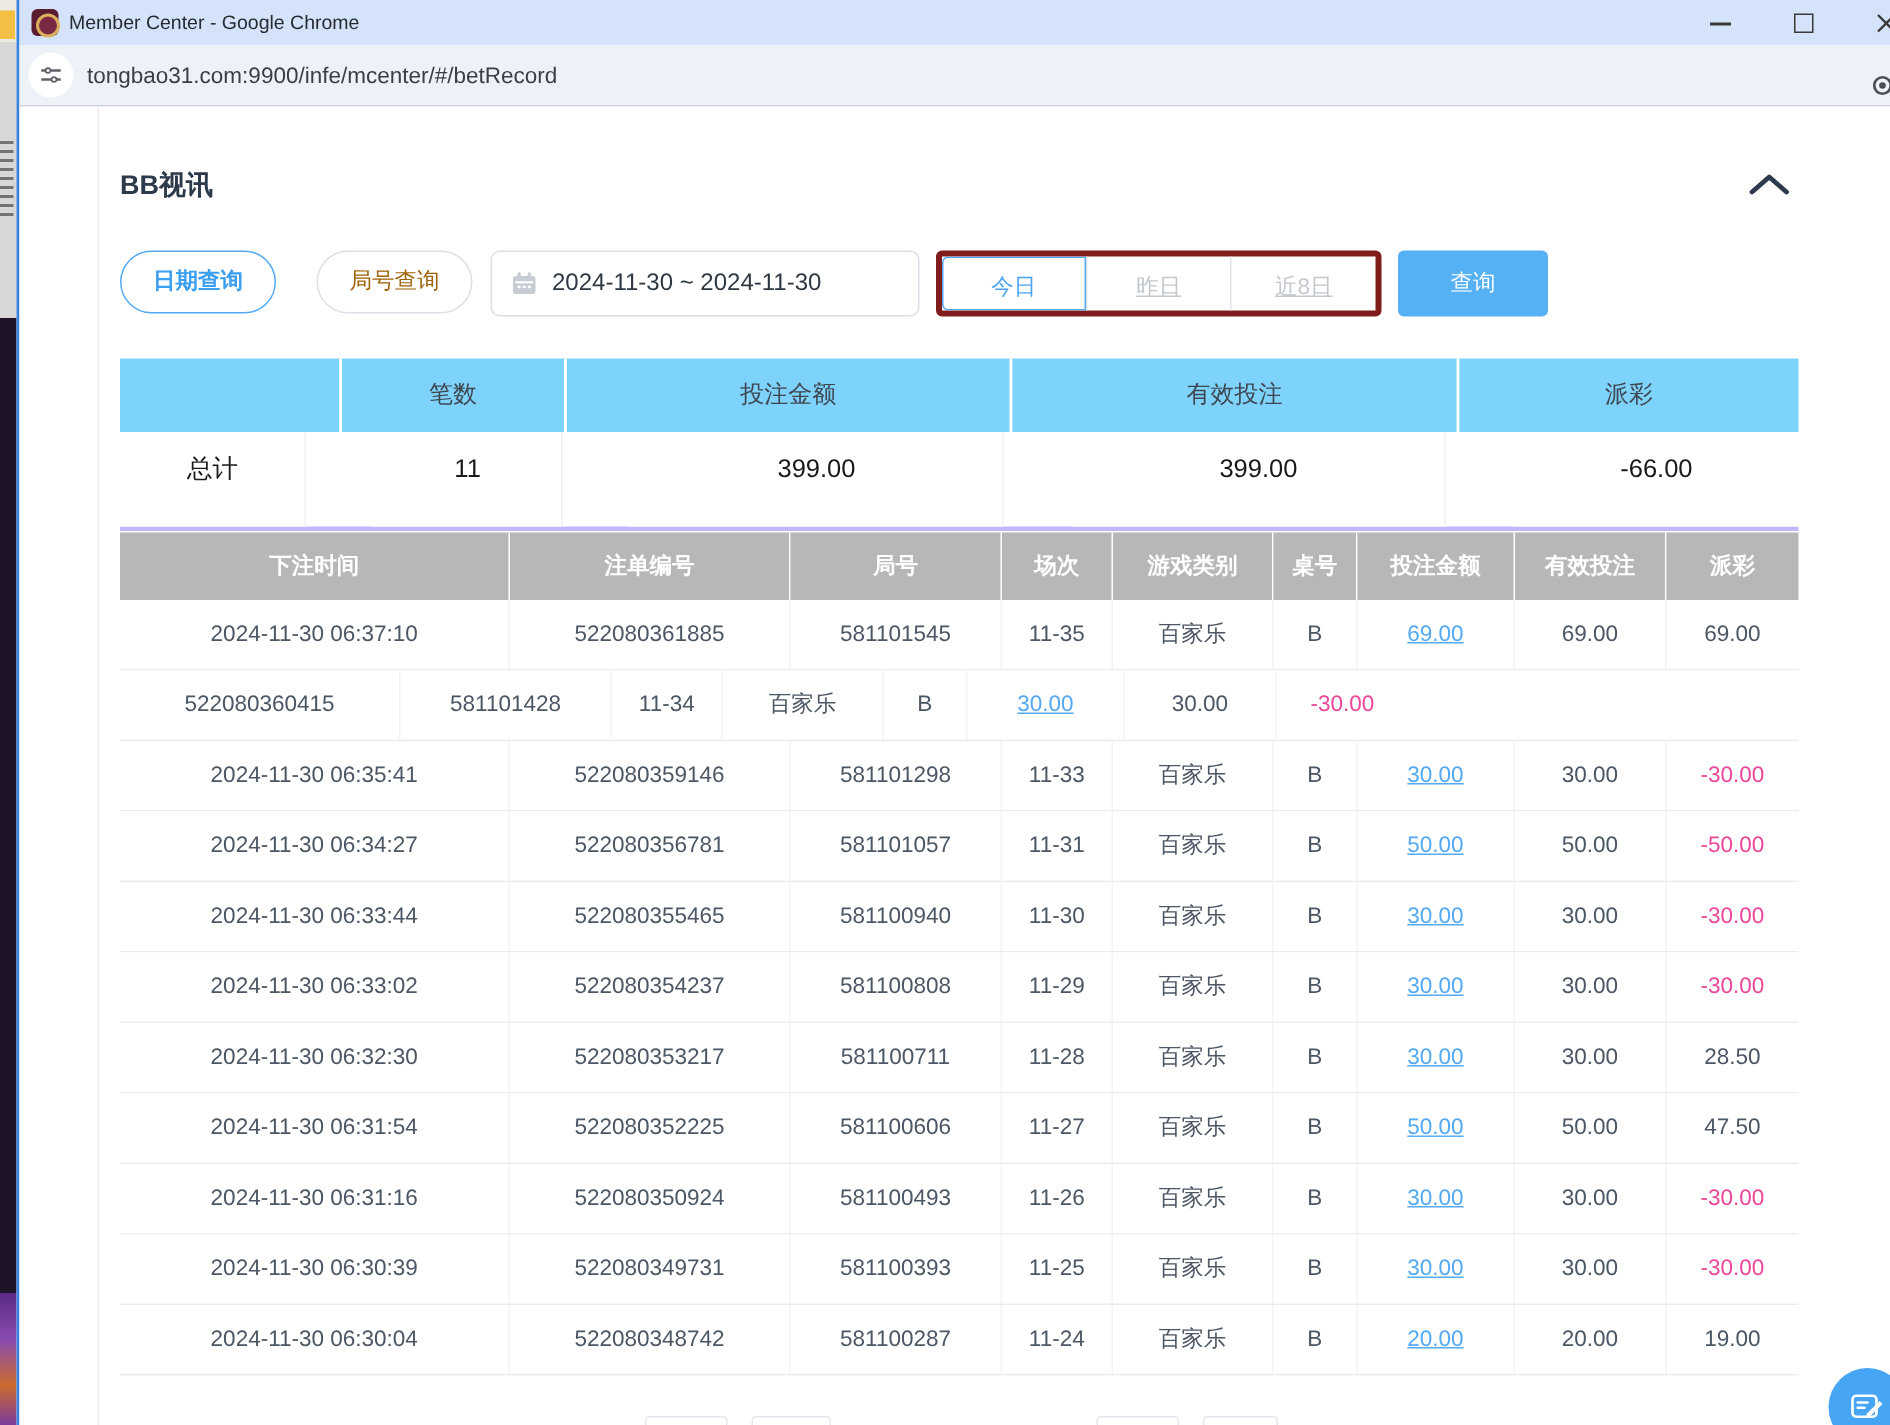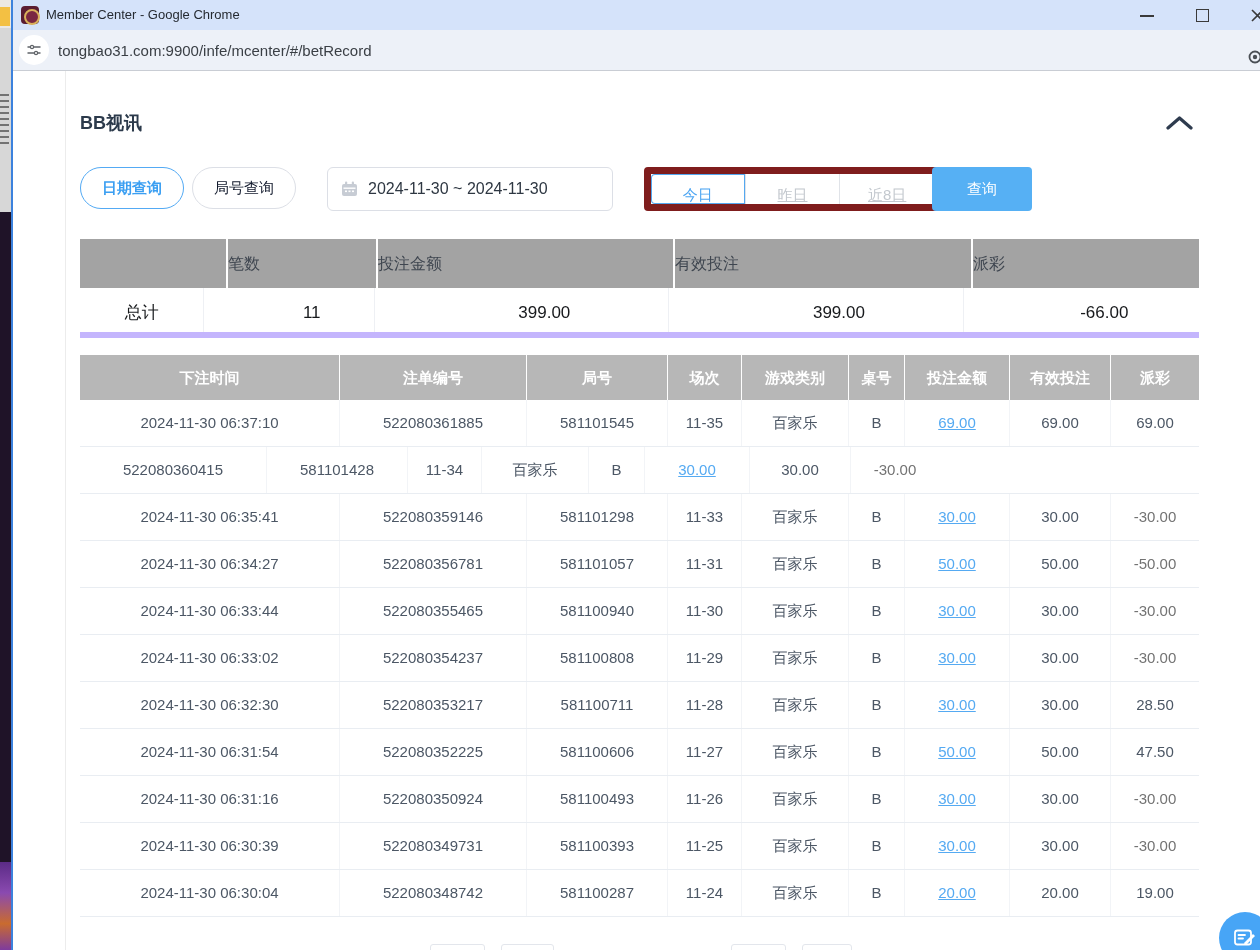--- a/index.html
+++ b/index.html
@@ -37,62 +37,62 @@
   
   .page-bg { position:absolute; left:13px; top:71px; width:1247px; height:879px; background:#fff; }
   .card-line { position:absolute; left:65px; top:71px; width:1px; height:879px; background:#ececec; }
 
   .page-title { position:absolute; left:80px; top:111px; font-size:18px; font-weight:700; color:#2c3a4b; }
   .collapse-chevron { position:absolute; left:1166px; top:115px; cursor:pointer; }
 
   .pill { position:absolute; top:167px; height:42px; background:#fff; border-radius:21px; text-align:center;
      line-height:40px; font-size:15px; cursor:pointer; }
   .pill-date { left:80px; width:104px; border:1px solid #53aaf4; color:#3b9ff2; font-weight:700; }
-  .pill-round { left:192px; width:104px; border:1px solid #dcdfe6; color:#0f172a;text-align:center; }
+  .pill-round { left:211px; width:104px; border:1px solid #dcdfe6; color:#a16207;text-align:center; }
 
   .date-box { position:absolute; left:327px; top:167px; width:286px; height:44px; border:1px solid #dcdfe6;
      border-radius:6px; background:#fff; display:flex; align-items:center; padding-left:13px; cursor:pointer; }
   .date-box .cal { margin-right:10px; display:flex; }
   .date-box .dtxt { font-size:16px; color:#2e3742;text-align:right; }
 
   .seg-group { position:absolute; left:624px; top:167px; width:297px; height:44px; display:flex;
-     border:7px solid #7f1d1d; border-radius:4px; background:#fff;margin-left:20px; }
+     border:4px solid #7f1d1d; border-radius:4px; background:#fff; }
   .seg { flex:1; text-align:center; line-height:42px; font-size:15px; cursor:pointer; }
   .seg-active { color:#4aa4f2; box-shadow:inset 0 0 0 1px #54a8f0; border-radius:4px 0 0 4px; }
   .seg-idle { color:#c3c8ce; border-left:1px solid #e0e3e8;text-decoration:underline; }
 
   .btn-search { position:absolute; left:932px; top:167px; width:100px; height:44px; background:#56b0f4;
      border-radius:4px; color:#fff; font-size:15px; text-align:center; line-height:44px; cursor:pointer; }
 
   
   .summary { position:absolute; left:80px; top:239px; width:1119px; }
   .sum-head { display:flex; height:49px; }
-  .sum-head .s-cell { background:#a3a3a3; color:#3f4650; font-size:16px; text-align:left; line-height:49px;
+  .sum-head .s-cell { background:#7dd3fc; color:#3f4650; font-size:16px; text-align:center; line-height:49px;
      border-right:2px solid #fff; }
   .sum-head .s-cell:last-child { border-right:none; }
-  .sum-body { display:flex; height:50px; border-bottom:6px solid #c4b5fd;gap:45px; }
+  .sum-body { display:flex; height:66px; border-bottom:3px solid #c4b5fd;gap:45px; }
   .sum-body .s-cell { background:#fff; color:#17191c; font-size:17px; text-align:center; line-height:49px;
      border-right:1px solid #eef0f4; }
   .sum-body .s-cell:last-child { border-right:none; }
   .s0{width:148px}.s1{width:150px}.s2{width:297px}.s3{width:298px}.s4{width:226px}
 
   
   .bet-table { position:absolute; left:80px; top:355px; width:1119px; }
   .t-head { display:flex; height:45px; }
   .h-cell { background:#b7b7b7; color:#fff; font-weight:700; font-size:15px; text-align:center;
      line-height:45px; border-right:1px solid #fff; }
   .h-cell:last-child { border-right:none; }
   .t-row { display:flex; height:47px; background:#fff; border-bottom:1px solid #e9edf2; }
   .t-cell { font-size:15px; color:#4c5765; text-align:center; line-height:46px; border-right:1px solid #f2f4f7;
      overflow:hidden; }
   .t-cell:last-child { border-right:none; }
   .c0{width:260px}.c1{width:187px}.c2{width:141px}.c3{width:74px}.c4{width:107px}
   .c5{width:56px}.c6{width:105px}.c7{width:101px}.c8{width:88px}
   .cell-link { color:#55aaf2; text-decoration:underline; cursor:pointer; }
-  .neg { color:#737373; }
+  .neg { color:#ec4899; }
 
   
   .pgbox { position:absolute; top:944px; height:14px; background:#fff; border:1px solid #e3e6ec;
      border-radius:3px; cursor:pointer; }
   .pg1{left:430px;width:55px}.pg2{left:501px;width:53px}.pg3{left:731px;width:55px}.pg4{left:802px;width:50px}
 
   .chat-fab { position:absolute; left:1219px; top:912px; width:52px; height:52px; border-radius:50%;
      background:#47a5f6; display:flex; align-items:center; justify-content:center; cursor:pointer; }
 </style>
 </head>

